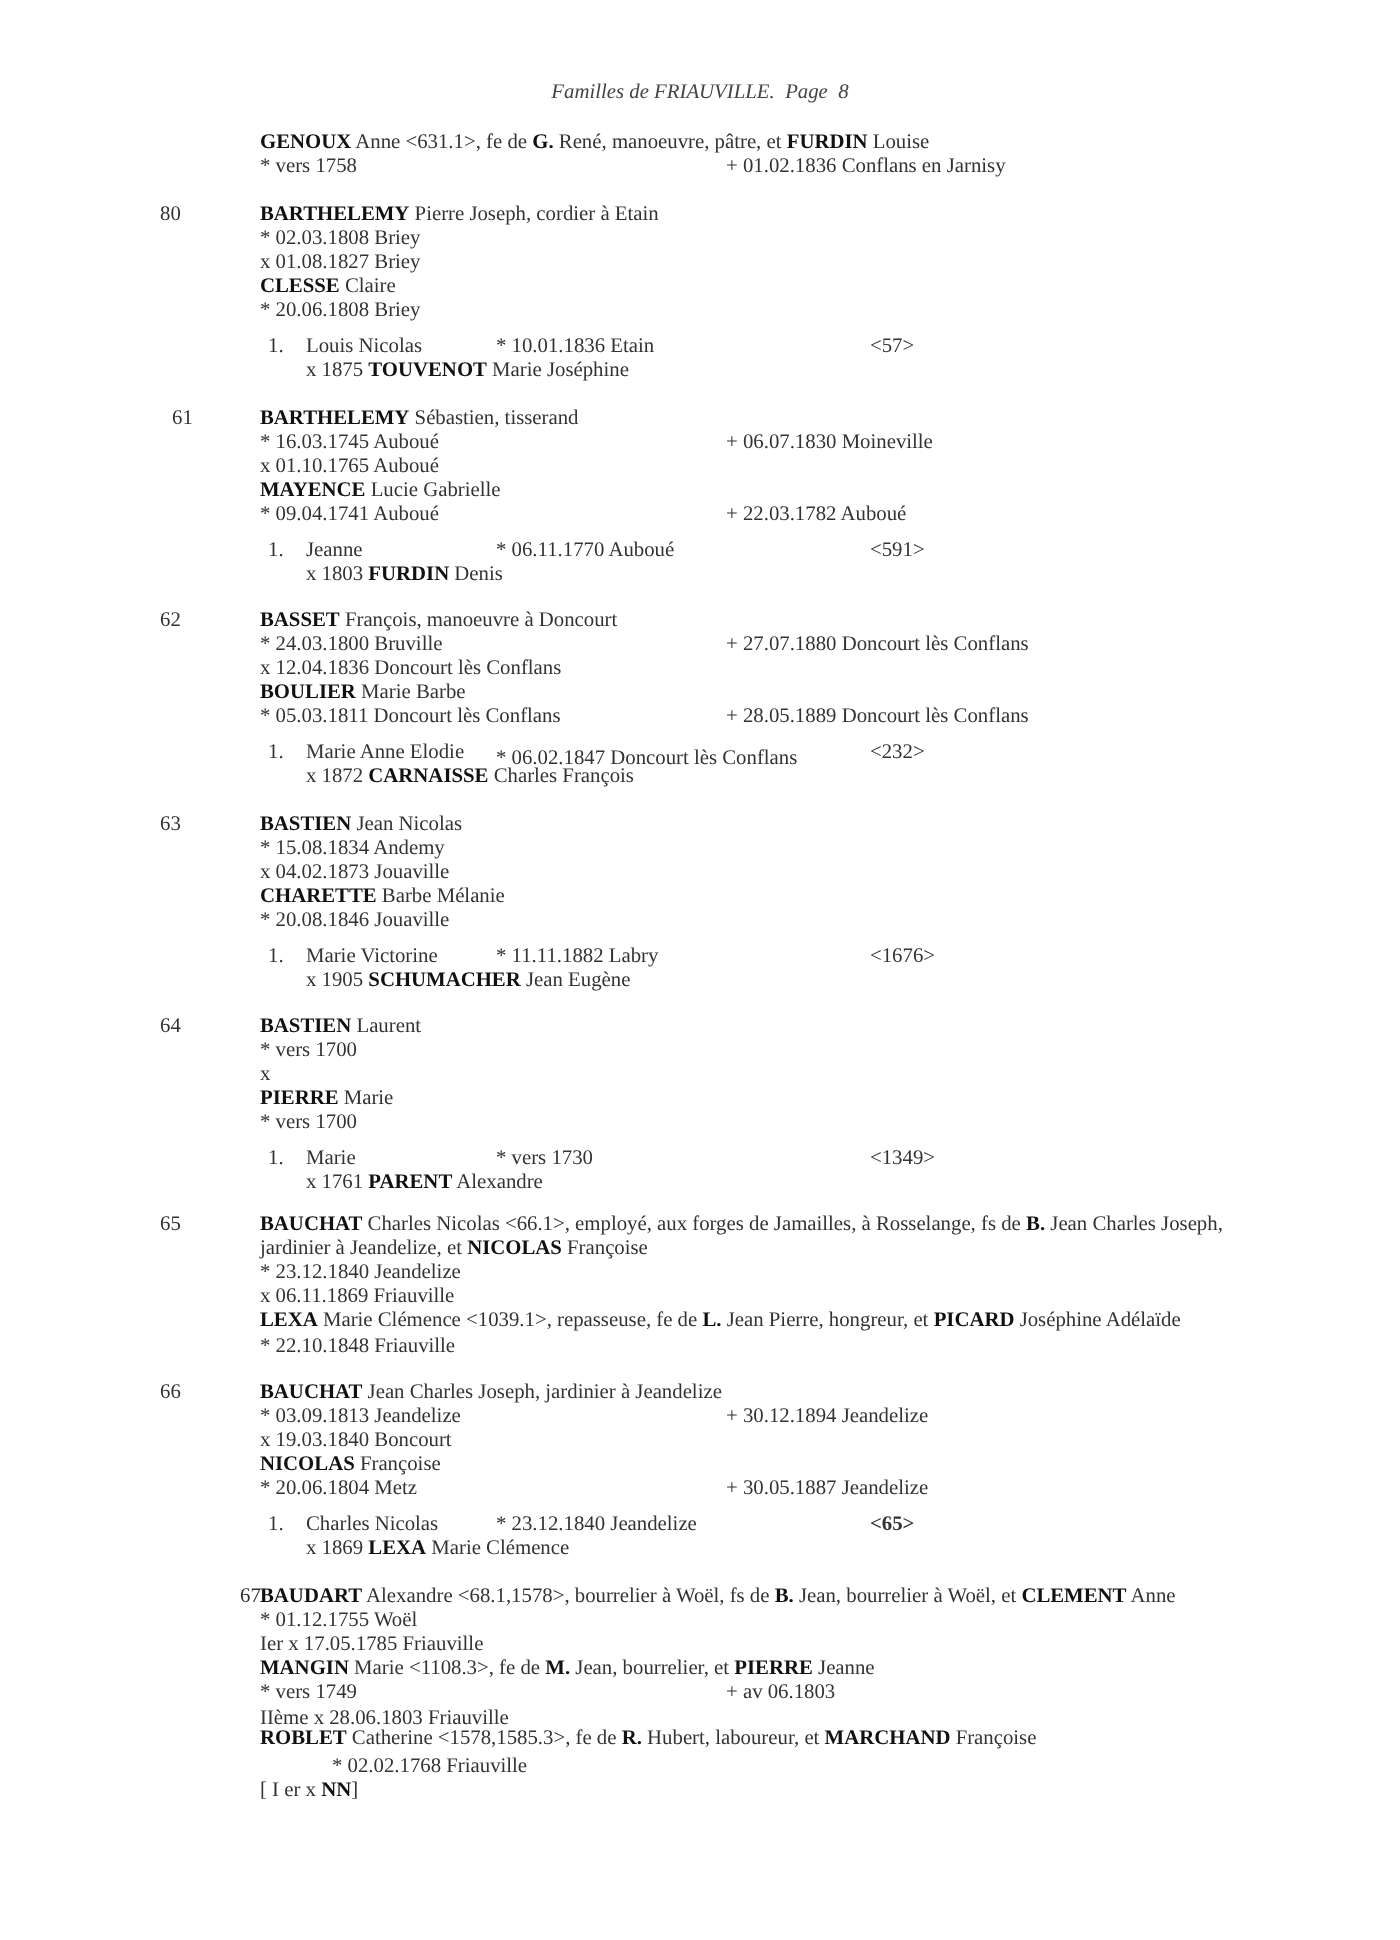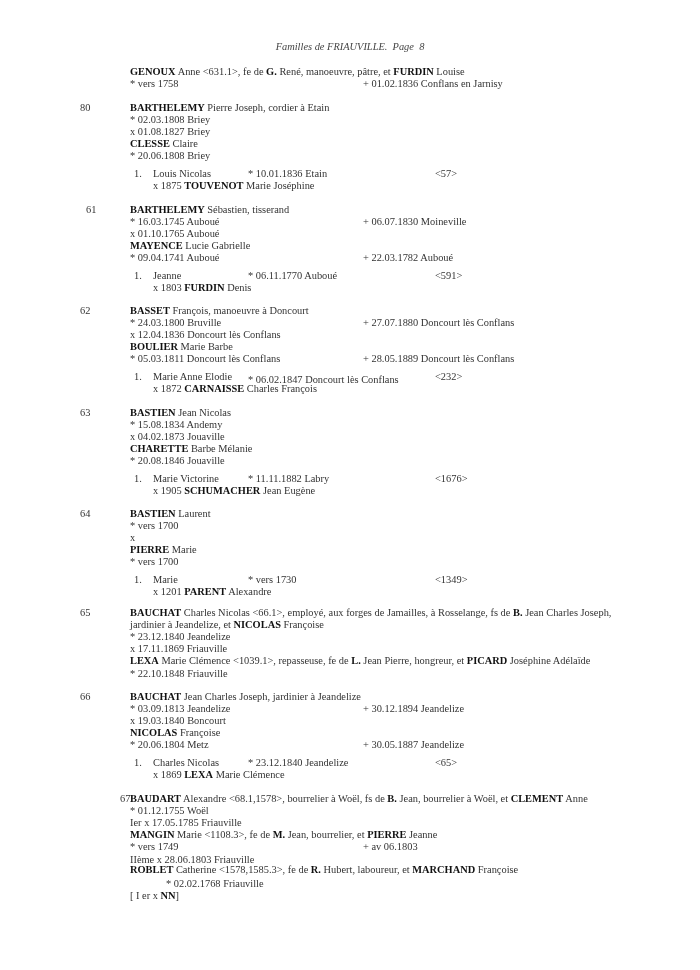--- a/index.html
+++ b/index.html
@@ -75,40 +75,40 @@
     <div class="line num" style="top: 508px; left: 80px;">64</div>
     <div class="line" style="top: 508px; left: 130px;"><b>BASTIEN</b><span> Laurent</span></div>
     <div class="line" style="top: 520.1px; left: 130px;"><span>* vers 1700</span></div>
     <div class="line" style="top: 532.2px; left: 130px;"><span>x</span></div>
     <div class="line" style="top: 544.3px; left: 130px;"><b>PIERRE</b><span> Marie</span></div>
     <div class="line" style="top: 556.4px; left: 130px;"><span>* vers 1700</span></div>
     <div class="line" style="top: 573.5px; left: 134px;">1.</div>
     <div class="line" style="top: 573.5px; left: 153px;">Marie</div>
     <div class="line" style="top: 573.5px; left: 248px;">* vers 1730</div>
     <div class="line" style="top: 573.5px; left: 435px;">&lt;1349&gt;</div>
-    <div class="line" style="top: 585.6px; left: 153px;"><span>x 1201 </span><b>PARENT</b><span> Alexandre</span></div>
+    <div class="line" style="top: 585.6px; left: 153px;"><span>x 1761 </span><b>PARENT</b><span> Alexandre</span></div>
     <div class="line num" style="top: 607px; left: 80px;">65</div>
     <div class="line" style="top: 607px; left: 130px;"><b>BAUCHAT</b><span> Charles Nicolas &lt;66.1&gt;, employé, aux forges de Jamailles, à Rosselange, fs de </span><b>B.</b><span> Jean Charles Joseph,</span></div>
     <div class="line" style="top: 619.1px; left: 130px;"><span>jardinier à Jeandelize, et </span><b>NICOLAS</b><span> Françoise</span></div>
     <div class="line" style="top: 631.2px; left: 130px;"><span>* 23.12.1840 Jeandelize</span></div>
-    <div class="line" style="top: 643.3px; left: 130px;"><span> x  17.11.1869 Friauville</span></div>
+    <div class="line" style="top: 643.3px; left: 130px;"><span> x  06.11.1869 Friauville</span></div>
     <div class="line" style="top: 655.4px; left: 130px;"><b>LEXA</b><span> Marie Clémence &lt;1039.1&gt;, repasseuse, fe de </span><b>L.</b><span> Jean Pierre, hongreur, et </span><b>PICARD</b><span> Joséphine Adélaïde</span></div>
     <div class="line" style="top: 667.5px; left: 130px;"><span>* 22.10.1848 Friauville</span></div>
     <div class="line num" style="top: 691px; left: 80px;">66</div>
     <div class="line" style="top: 691px; left: 130px;"><b>BAUCHAT</b><span> Jean Charles Joseph, jardinier à Jeandelize</span></div>
     <div class="line" style="top: 703.1px; left: 130px;"><span>* 03.09.1813 Jeandelize</span></div>
     <div class="line" style="top: 703.1px; left: 363px;">+ 30.12.1894 Jeandelize</div>
     <div class="line" style="top: 715.2px; left: 130px;"><span> x  19.03.1840 Boncourt</span></div>
     <div class="line" style="top: 727.3px; left: 130px;"><b>NICOLAS</b><span> Françoise</span></div>
     <div class="line" style="top: 739.4px; left: 130px;"><span>* 20.06.1804 Metz</span></div>
     <div class="line" style="top: 739.4px; left: 363px;">+ 30.05.1887 Jeandelize</div>
     <div class="line" style="top: 756.5px; left: 134px;">1.</div>
     <div class="line" style="top: 756.5px; left: 153px;">Charles Nicolas</div>
     <div class="line" style="top: 756.5px; left: 248px;">* 23.12.1840 Jeandelize</div>
-    <div class="line" style="top: 756.5px; left: 435px;">&lt;65&gt;</div>
+    <div class="line" style="top: 756.5px; left: 435px; font-weight: bold;">&lt;65&gt;</div>
     <div class="line" style="top: 768.6px; left: 153px; text-align: right;"><span>x 1869 </span><b>LEXA</b><span> Marie Clémence</span></div>
     <div class="line num" style="top: 793px; left: 80px; padding-left: 40px;">67</div>
     <div class="line" style="top: 793px; left: 130px;"><b>BAUDART</b><span> Alexandre &lt;68.1,1578&gt;, bourrelier à Woël, fs de </span><b>B.</b><span> Jean, bourrelier à Woël, et </span><b>CLEMENT</b><span> Anne</span></div>
     <div class="line" style="top: 805.1px; left: 130px;"><span>* 01.12.1755 Woël</span></div>
     <div class="line" style="top: 817.2px; left: 130px;"><span>Ier x  17.05.1785 Friauville</span></div>
     <div class="line" style="top: 829.3px; left: 130px;"><b>MANGIN</b><span> Marie &lt;1108.3&gt;, fe de </span><b>M.</b><span> Jean, bourrelier, et </span><b>PIERRE</b><span> Jeanne</span></div>
     <div class="line" style="top: 841.4px; left: 130px;"><span>* vers 1749</span></div>
     <div class="line" style="top: 841.4px; left: 363px;">+ av 06.1803</div>
     <div class="line" style="top: 853.5px; left: 130px;"><span>IIème  x  28.06.1803 Friauville</span></div>
     <div class="line" style="top: 864px; left: 130px; text-align: right;"><b>ROBLET</b><span> Catherine &lt;1578,1585.3&gt;, fe de </span><b>R.</b><span> Hubert, laboureur, et </span><b>MARCHAND</b><span> Françoise</span></div>

